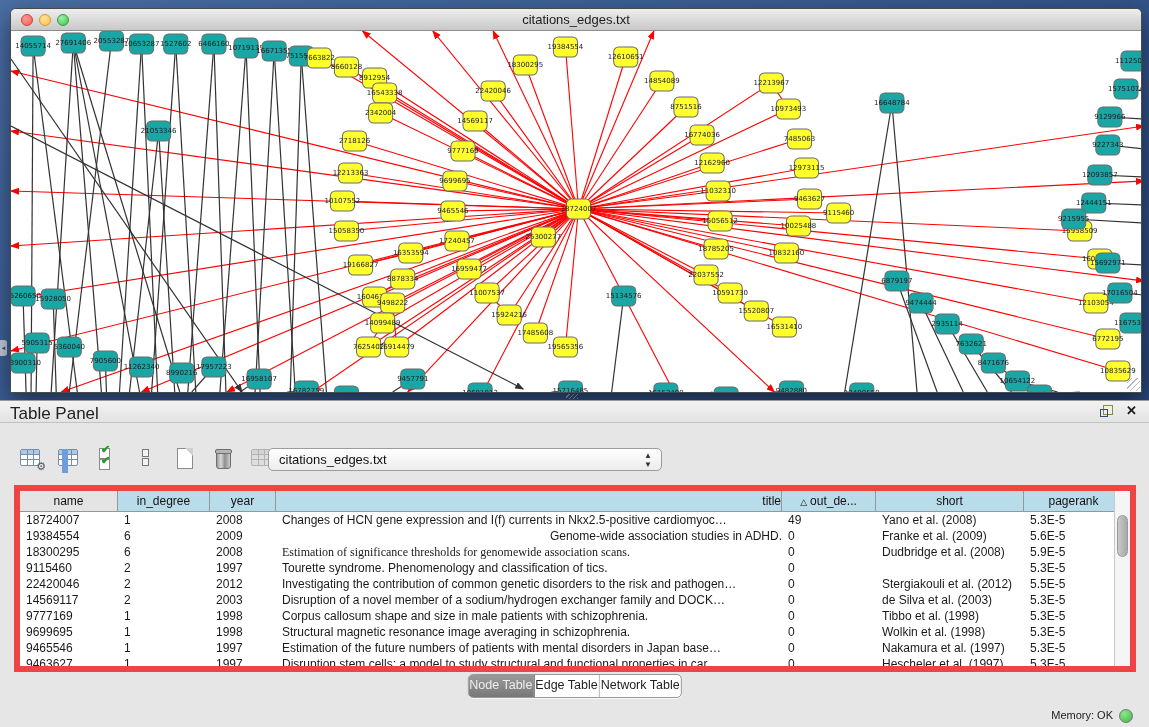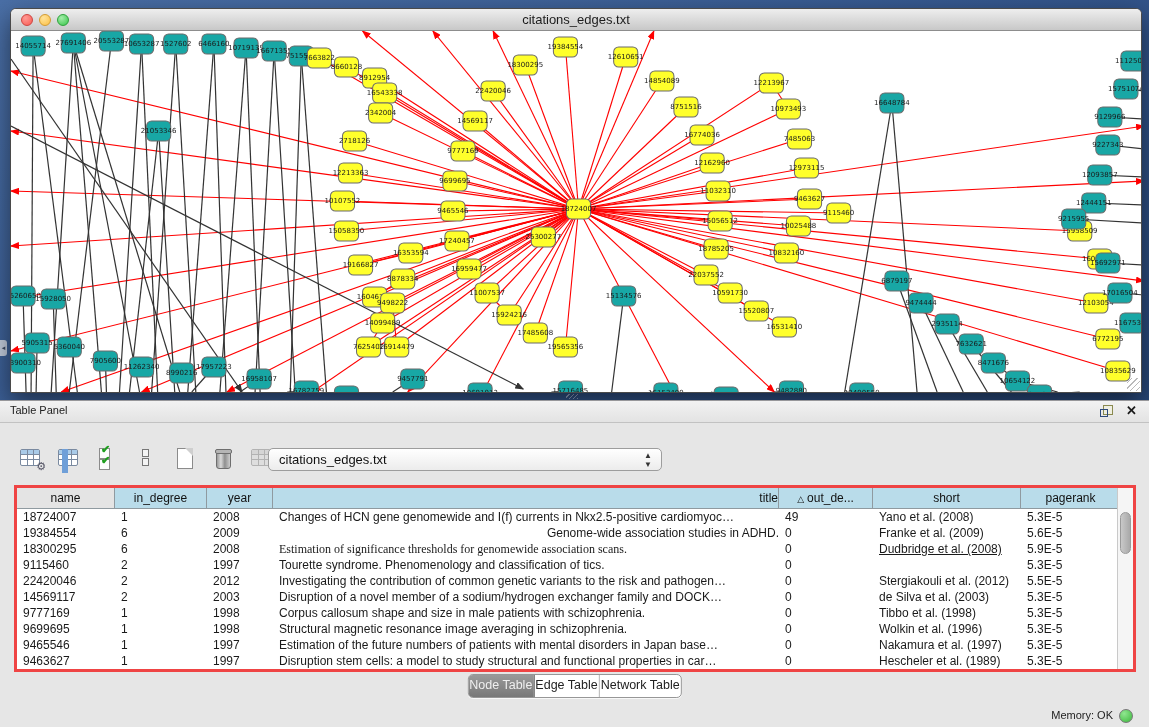--- a/index.html
+++ b/index.html
@@ -45,21 +45,21 @@
   }
   
   #table-panel{
     position:absolute;left:0;top:400px;width:1149px;height:327px;
     background:#e6e6e6;border-top:1px solid #97979a;
   }
   .panel-header{
     position:absolute;left:0;top:0;right:0;height:21px;
     background:linear-gradient(#f2f2f2,#e3e3e3);border-bottom:1px solid #c2c2c2;
   }
-  .panel-title{position:absolute;left:10px;top:3px;font-size:11px;color:#222;}
+  .panel-title{position:absolute;left:10px;top:3px;font-size:17px;color:#222;}
   .float-icon{position:absolute;right:36px;top:4px;width:13px;height:13px;}
   .float-icon .sq1{position:absolute;left:3px;top:0;width:8px;height:8px;border:1px solid #8a8a50;background:#efefe2;}
   .float-icon .sq2{position:absolute;left:0;top:4px;width:6px;height:6px;border:1px solid #2e4a7a;background:transparent;}
   .close-x{position:absolute;right:12px;top:2px;font-size:13px;font-weight:bold;color:#1a1a1a;}
   
   .toolbar{position:absolute;left:18px;top:44px;height:30px;}
   .icon{width:26px;height:28px;position:relative;display:inline-block;margin-right:8px;vertical-align:middle;}
   .tblico{position:absolute;left:2px;top:4px;width:20px;height:17px;background:#fff;border:1px solid #7a8aa0;border-radius:2px;box-sizing:border-box;}
   .tblico .hdr{position:absolute;left:0;right:0;top:0;height:4px;background:#a9cbe9;border-bottom:1px solid #7a8aa0;}
   .tblico .v1{position:absolute;left:6px;top:0;bottom:0;width:1px;background:#7a8aa0;}
@@ -81,21 +81,21 @@
   .fxico{font-family:"Liberation Serif",serif;font-style:italic;font-weight:bold;font-size:14px;color:#222;position:absolute;left:1px;top:6px;}
   .combo{
     position:absolute;left:268px;top:47px;width:394px;height:23px;
     background:linear-gradient(#ffffff,#ececec);border:1px solid #9d9d9d;border-radius:5px;
     font-size:13px;color:#111;line-height:22px;padding-left:10px;box-sizing:border-box;
   }
   .combo .arrows{position:absolute;right:9px;top:2px;font-size:8px;color:#333;line-height:9px;text-align:center;}
   
   .table-wrap{
     position:absolute;left:14px;top:84px;width:1122px;height:187px;
-    background:#fff;border:3px solid #ef4444;box-sizing:border-box;overflow:hidden;
+    background:#fff;border:6px solid #ef4444;box-sizing:border-box;overflow:hidden;
   }
   .thead{position:absolute;left:0;top:0;right:16px;height:21px;display:flex;}
   .th{
     flex:0 0 auto;box-sizing:border-box;height:21px;
     background:#b9dcea;border-right:1px solid #8f9aa0;border-bottom:1px solid #8f9aa0;
     font-size:12px;color:#111;text-align:center;line-height:20px;
     overflow:hidden;white-space:nowrap;
   }
   .th.plain{background:#e4e4e4;}
   .sortglyph{font-size:9px;margin-right:3px;}
@@ -787,57 +787,57 @@
         <div class="th" style="width: 506px; text-align: right;">title</div>
         <div class="th" style="width: 94px;"><span class="sortglyph">△</span>out_de...</div>
         <div class="th" style="width: 148px;">short</div>
         <div class="th" style="width: 100px;">pagerank</div>
       </div>
     <div class="tbody" id="tbody">
         <div class="tr">
           <div class="td" style="width: 98px;">18724007</div>
           <div class="td" style="width: 92px;">1</div>
           <div class="td" style="width: 66px;">2008</div>
-          <div class="td" style="width: 506px;">Changes of HCN gene genomewide and I(f) currents in Nkx2.5-positive cardiomyoc…</div>
+          <div class="td" style="width: 506px;">Changes of HCN gene expression and I(f) currents in Nkx2.5-positive cardiomyoc…</div>
           <div class="td" style="width: 94px;">49</div>
           <div class="td" style="width: 148px;">Yano et al. (2008)</div>
           <div class="td" style="width: 100px;">5.3E-5</div>
         </div>
         <div class="tr">
           <div class="td" style="width: 98px;">19384554</div>
           <div class="td" style="width: 92px;">6</div>
           <div class="td" style="width: 66px;">2009</div>
           <div class="td" style="width: 506px; text-align: right;">Genome-wide association studies in ADHD.</div>
           <div class="td" style="width: 94px;">0</div>
           <div class="td" style="width: 148px;">Franke et al. (2009)</div>
           <div class="td" style="width: 100px;">5.6E-5</div>
         </div>
         <div class="tr">
           <div class="td" style="width: 98px;">18300295</div>
           <div class="td" style="width: 92px;">6</div>
           <div class="td" style="width: 66px;">2008</div>
           <div class="td" style="width: 506px; font-family: Liberation Serif, serif;">Estimation of significance thresholds for genomewide association scans.</div>
           <div class="td" style="width: 94px;">0</div>
-          <div class="td" style="width: 148px; text-decoration: underline;">Dudbridge et al. (2008)</div>
+          <div class="td" style="width: 148px;">Dudbridge et al. (2008)</div>
           <div class="td" style="width: 100px;">5.9E-5</div>
         </div>
         <div class="tr">
           <div class="td" style="width: 98px;">9115460</div>
           <div class="td" style="width: 92px;">2</div>
           <div class="td" style="width: 66px;">1997</div>
           <div class="td" style="width: 506px;">Tourette syndrome. Phenomenology and classification of tics.</div>
           <div class="td" style="width: 94px;">0</div>
           <div class="td" style="width: 148px; margin-top: 16px;">Jankovic et al. (1997)</div>
           <div class="td" style="width: 100px;">5.3E-5</div>
         </div>
         <div class="tr">
           <div class="td" style="width: 98px;">22420046</div>
           <div class="td" style="width: 92px;">2</div>
           <div class="td" style="width: 66px;">2012</div>
-          <div class="td" style="width: 506px;">Investigating the contribution of common genetic variants to the risk and pathogen…</div>
+          <div class="td" style="width: 506px;">Investigating the contribution of common genetic disorders to the risk and pathogen…</div>
           <div class="td" style="width: 94px;">0</div>
           <div class="td" style="width: 148px;">Stergiakouli et al. (2012)</div>
           <div class="td" style="width: 100px;">5.5E-5</div>
         </div>
         <div class="tr">
           <div class="td" style="width: 98px;">14569117</div>
           <div class="td" style="width: 92px;">2</div>
           <div class="td" style="width: 66px;">2003</div>
           <div class="td" style="width: 506px;">Disruption of a novel member of a sodium/hydrogen exchanger family and DOCK…</div>
           <div class="td" style="width: 94px;">0</div>
@@ -852,39 +852,39 @@
           <div class="td" style="width: 94px;">0</div>
           <div class="td" style="width: 148px;">Tibbo et al. (1998)</div>
           <div class="td" style="width: 100px;">5.3E-5</div>
         </div>
         <div class="tr">
           <div class="td" style="width: 98px;">9699695</div>
           <div class="td" style="width: 92px;">1</div>
           <div class="td" style="width: 66px;">1998</div>
           <div class="td" style="width: 506px;">Structural magnetic resonance image averaging in schizophrenia.</div>
           <div class="td" style="width: 94px;">0</div>
-          <div class="td" style="width: 148px;">Wolkin et al. (1996)</div>
+          <div class="td" style="width: 148px;">Wolkin et al. (1998)</div>
           <div class="td" style="width: 100px;">5.3E-5</div>
         </div>
         <div class="tr">
           <div class="td" style="width: 98px;">9465546</div>
           <div class="td" style="width: 92px;">1</div>
           <div class="td" style="width: 66px;">1997</div>
           <div class="td" style="width: 506px;">Estimation of the future numbers of patients with mental disorders in Japan base…</div>
           <div class="td" style="width: 94px;">0</div>
           <div class="td" style="width: 148px;">Nakamura et al. (1997)</div>
           <div class="td" style="width: 100px;">5.3E-5</div>
         </div>
         <div class="tr">
           <div class="td" style="width: 98px;">9463627</div>
           <div class="td" style="width: 92px;">1</div>
           <div class="td" style="width: 66px;">1997</div>
           <div class="td" style="width: 506px;">Disruption stem cells: a model to study structural and functional properties in car…</div>
           <div class="td" style="width: 94px;">0</div>
-          <div class="td" style="width: 148px;">Hescheler et al. (1989)</div>
+          <div class="td" style="width: 148px;">Hescheler et al. (1997)</div>
           <div class="td" style="width: 100px;">5.3E-5</div>
         </div>
       </div>
     <div class="vscroll">
       <div class="vthumb"></div>
     </div>
   </div>
 
   <div class="tabs" id="tabbar">
       <div class="tab active">Node Table</div>

